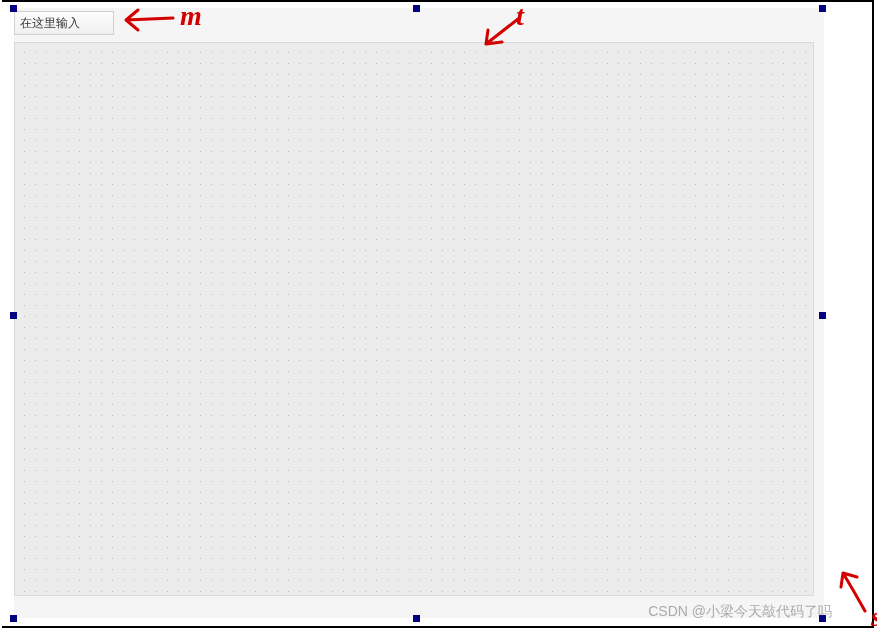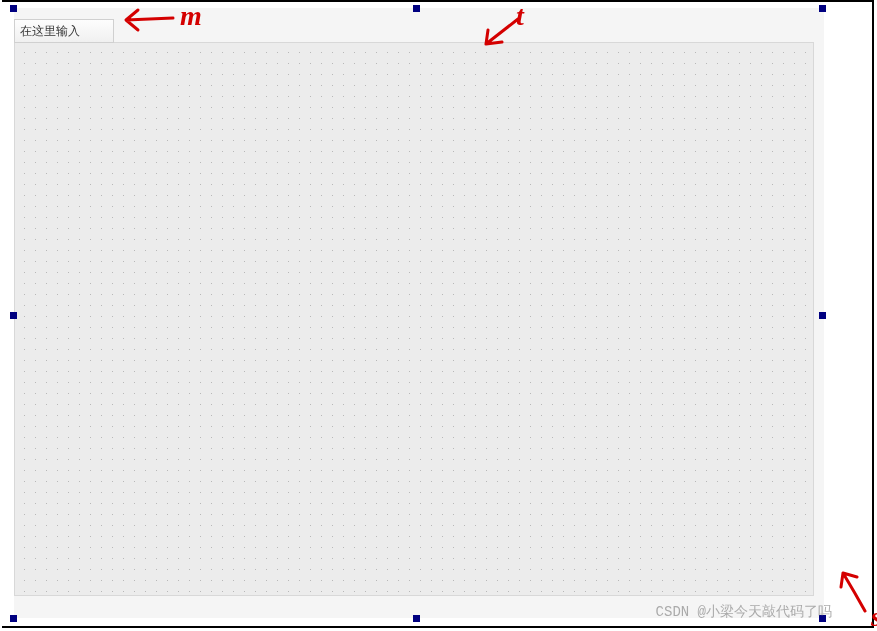--- a/index.html
+++ b/index.html
@@ -53,42 +53,41 @@
       left: 14px;
       top: 11px;
       width: 100px;
       height: 24px;
       background: linear-gradient(#fdfdfd, #f0f0f0);
       border: 1px solid #d0d0d0;
       font-size: 12px;
       padding: 3px 5px;
       color: #333;
       z-index: 5;
-      margin-top: 8px;
     }
     .dotted-area {
       position: absolute;
       left: 14px;
       top: 42px;
       width: 800px;
       height: 554px;
       background-color: #ececec;
       background-image: radial-gradient(circle, #b8b8b8 0.8px, transparent 0.8px);
       background-size: 11px 11px;
       background-position: 4px 4px;
       border: 1px solid #d8d8d8;
     }
     .watermark {
       position: absolute;
       right: 45px;
       bottom: 10px;
       font-size: 14px;
       color: rgba(120, 120, 120, 0.6);
       z-index: 20;
-      font-family: Liberation Mono, monospace;
+      font-family: Liberation Sans, sans-serif;
     }
     .annotation {
       position: absolute;
       color: #d40000;
       font-family: "Comic Sans MS", cursive;
       font-size: 28px;
       font-weight: bold;
       font-style: italic;
       z-index: 30;
       pointer-events: none;

